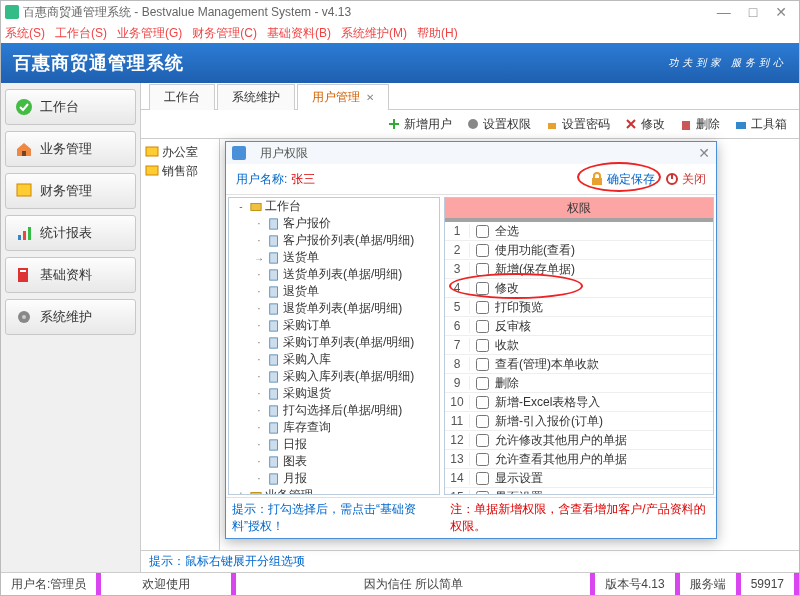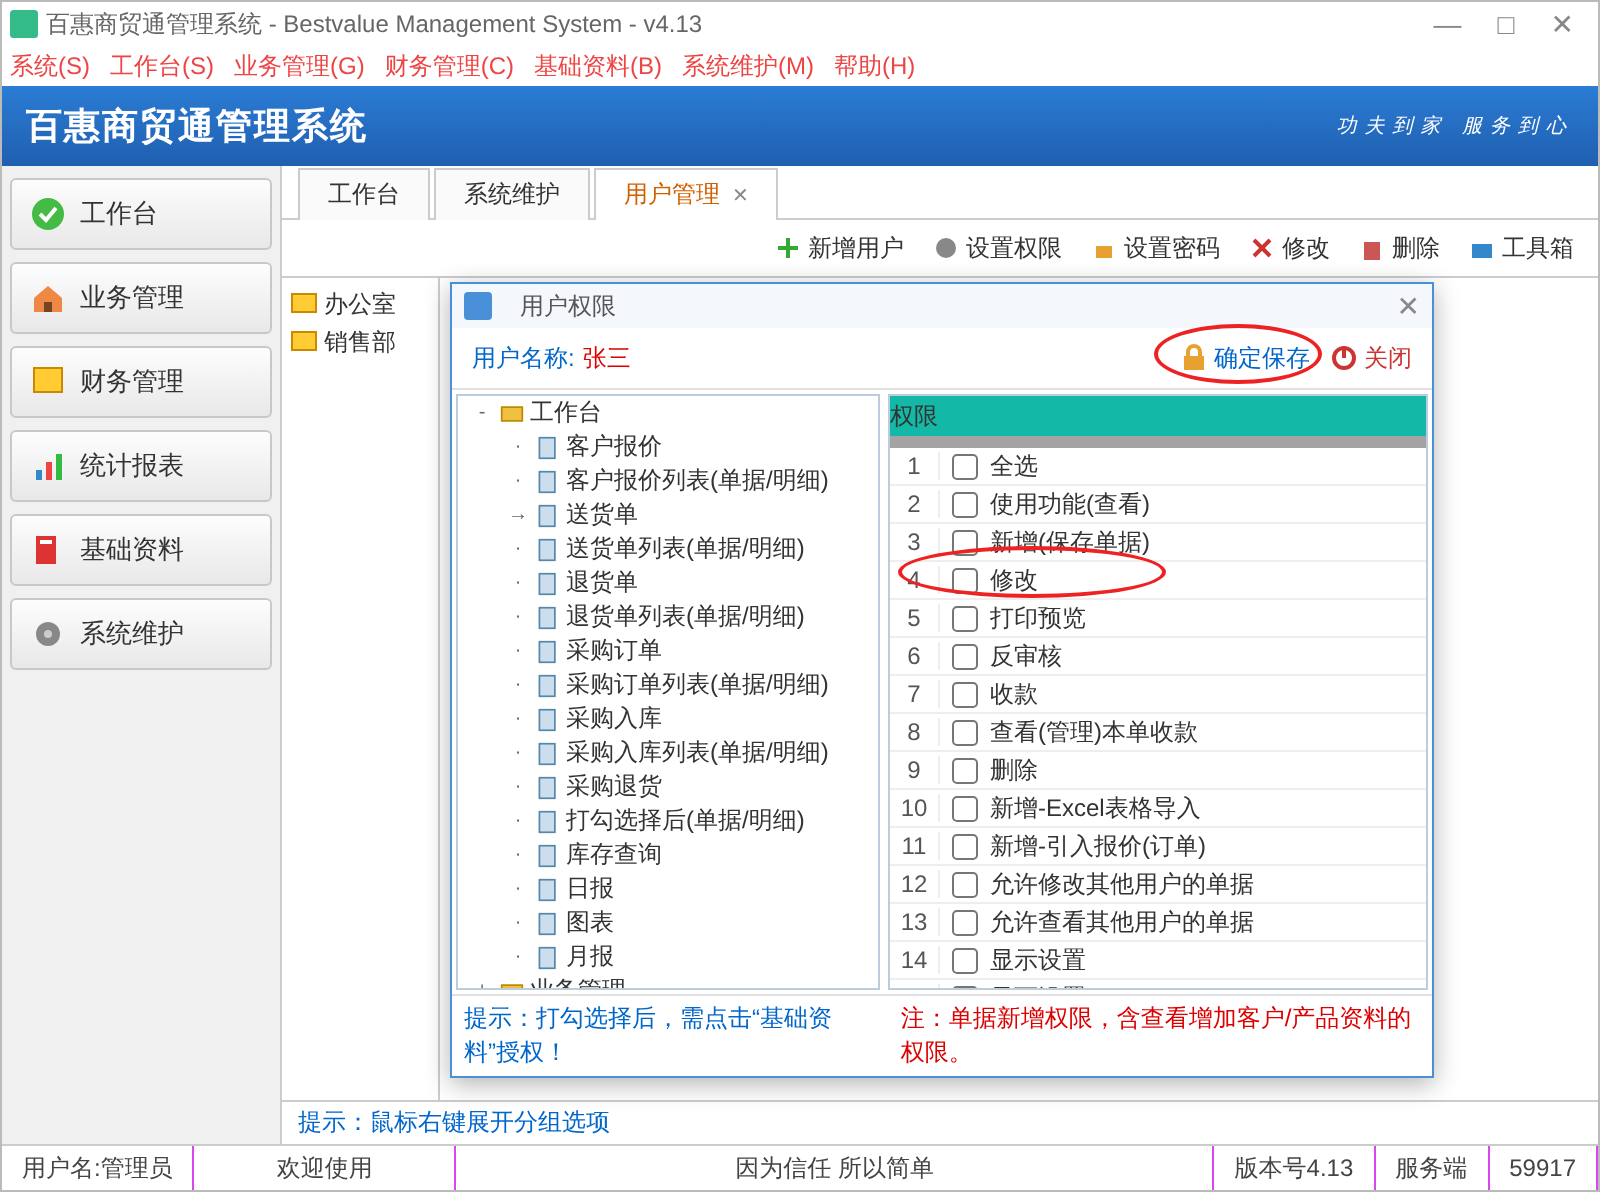--- a/index.html
+++ b/index.html
@@ -22,36 +22,36 @@
 .tab .x{margin-left:6px;color:#888;font-size:10px}
 .toolbar{height:28px;display:flex;align-items:center;gap:14px;padding:0 12px;justify-content:flex-end}
 .toolbar .tbtn{display:flex;align-items:center;gap:3px;color:#333}
 .toolbar .tbtn .ti{width:14px;height:14px}
 .content{flex:1;display:flex;border-top:1px solid #ccc;min-height:0}
 .foldercol{width:70px;border-right:1px solid #ccc;padding:4px;font-size:12px}
 .folderitem{display:flex;align-items:flex-start;gap:3px;padding:1px 0}
 .fi{width:14px;height:14px}
 .hint{color:#0066cc;font-size:12px;padding:2px 8px;border-top:1px solid #ccc}
 .status{height:22px;border-top:1px solid #ccc;display:flex;align-items:center;font-size:12px;color:#444}
-.status>div{padding:0 10px;border-right:1px solid #d946ef;height:100%;display:flex;align-items:center}
+.status>div{padding:0 10px;border-right:5px solid #d946ef;height:100%;display:flex;align-items:center}
 .dialog{position:absolute;left:224px;top:140px;width:490px;height:396px;background:#fff;border:1px solid #4a90d9;box-shadow:0 3px 12px rgba(0,0,0,0.3);display:flex;flex-direction:column}
 .dtitle{height:22px;background:#f4f8fc;display:flex;align-items:center;padding:0 6px;font-size:12px;color:#555}
 .dtitle .dx{margin-left:auto;color:#888;font-size:14px}
 .dhead{height:30px;display:flex;align-items:center;padding:0 10px}
 .dhead .uname{color:#0066cc}
 .dhead .uval{color:#d00;margin-left:4px}
 .dhead .actions{margin-left:auto;display:flex;gap:10px;align-items:center}
 .abtn{display:flex;align-items:center;gap:3px;color:#0066cc}
 .dbody{flex:1;display:flex;border-top:1px solid #e0e0e0;min-height:0}
 .treecol{width:210px;border:1px solid #bcd;margin:2px;overflow:auto;font-size:12px}
 .treerow{display:flex;align-items:center;height:17px;padding-left:4px;white-space:nowrap}
 .tw{width:12px;text-align:center;color:#666;font-size:10px}
 .tic{width:14px;height:12px;margin:0 2px}
 .permcol{flex:1;margin:2px;display:flex;flex-direction:column;border:1px solid #bcd;min-width:0}
-.phead{height:20px;background:#14b8a6;border-bottom:6px solid #a3a3a3;line-height:20px}
+.phead{height:20px;background:#fca5a5;border-bottom:4px solid #a3a3a3;text-align:center;line-height:20px}
 .plist{flex:1;overflow:auto}
 .prow{display:flex;align-items:center;height:18px;border-bottom:1px solid #eee}
 .prow .num{width:24px;text-align:center;border-right:1px solid #eee;color:#555}
 .prow .cb{margin:0 6px}
 .dhint{font-size:12px;padding:3px 6px;border-top:1px solid #e0e0e0;display:flex}
 .dhint .h1{color:#0066cc}
 .dhint .h2{color:#d00;margin-left:8px}
 .circle{position:absolute;border:2px solid #e22;border-radius:50%;pointer-events:none}
 svg{display:block}
 </style>

